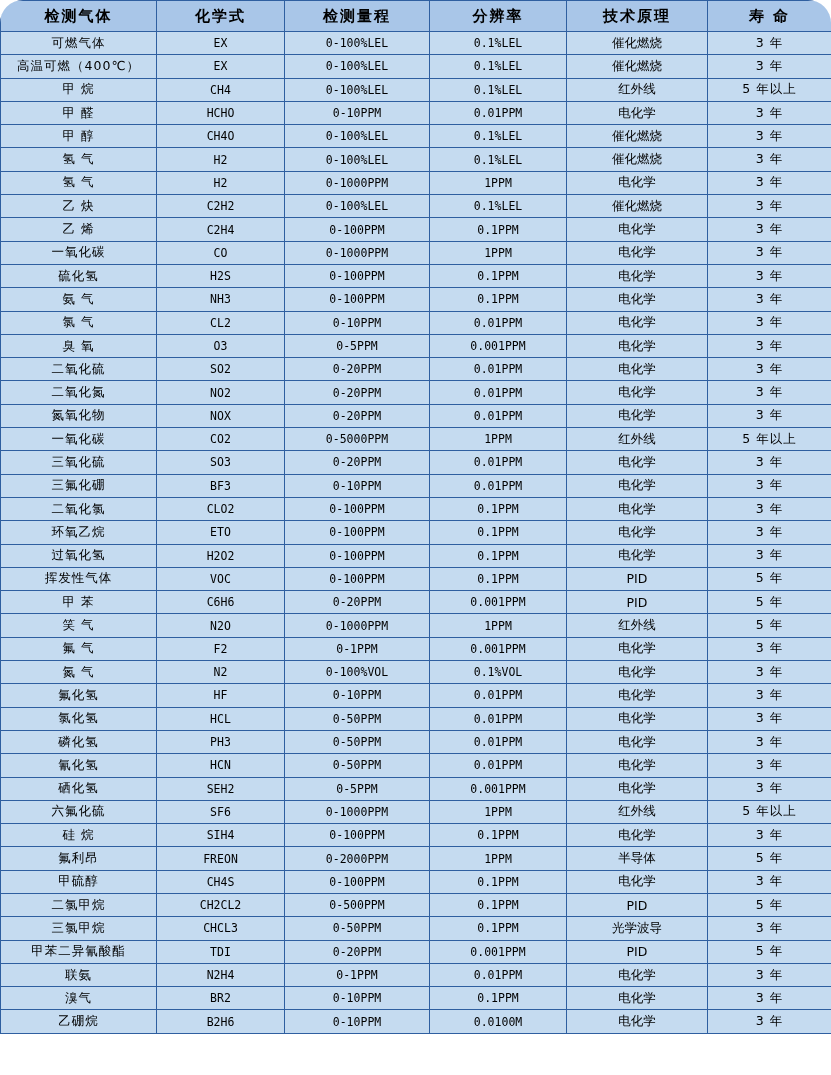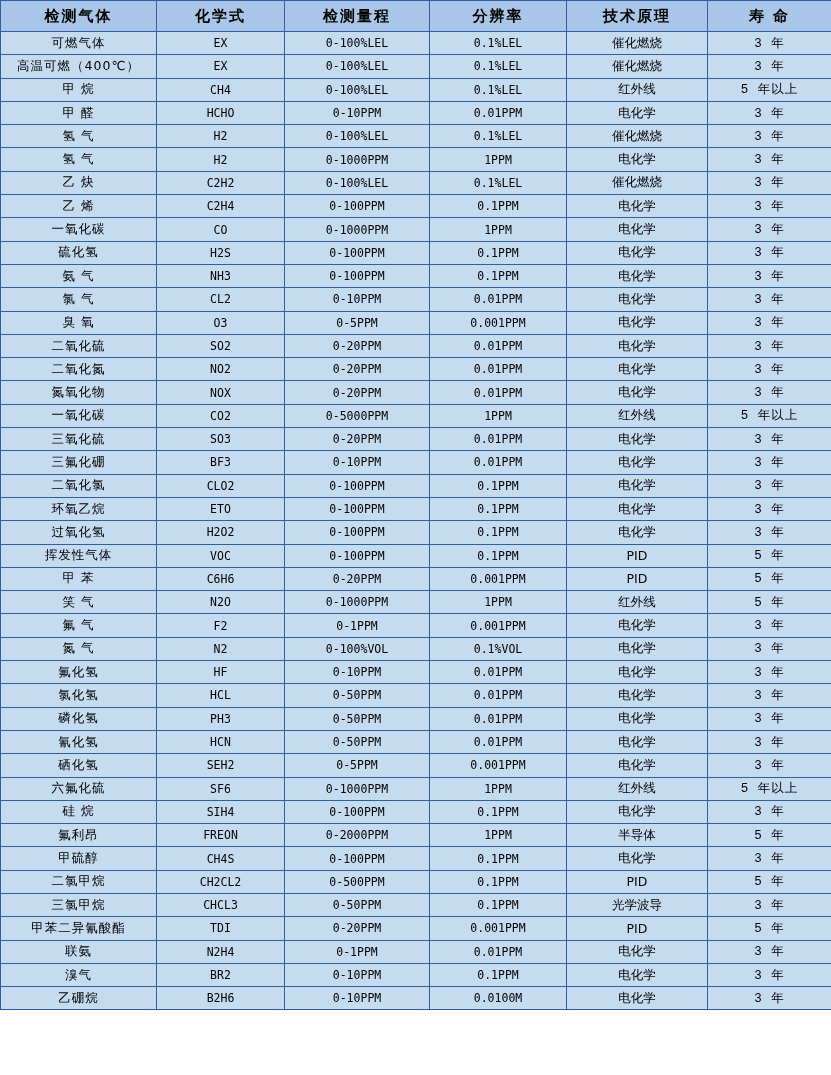--- a/index.html
+++ b/index.html
@@ -9,20 +9,21 @@
   }
   body {
     font-family: "Liberation Sans", "DejaVu Sans", sans-serif;
   }
   .sheet {
     width: 831px;
     height: 1075px;
     box-sizing: border-box;
     background: #ffffff;
     overflow: hidden;
+    border-radius: 23px;
   }
   table.gas-table {
     border-collapse: collapse;
     width: 831px;
     table-layout: fixed;
   }
   table.gas-table col.c0 { width: 156px; }
   table.gas-table col.c1 { width: 128px; }
   table.gas-table col.c2 { width: 145px; }
   table.gas-table col.c3 { width: 137px; }
@@ -58,21 +59,20 @@
   }
   table.gas-table tbody td.col-formula,
   table.gas-table tbody td.col-range,
   table.gas-table tbody td.col-res {
     font-family: "DejaVu Sans Mono", "Liberation Mono", monospace;
     font-size: 11.5px;
     letter-spacing: 0px;
   }
   table.gas-table tbody td.col-life {
     letter-spacing: 1px;
-    font-family: Liberation Mono, monospace;
   }
 </style>
 </head>
 <body>
 
 <div class="sheet">
   <table class="gas-table">
     <colgroup>
       <col class="c0">
         <col class="c1">
@@ -118,20 +118,28 @@
         </tr>
         <tr>
           <td class="col-name">甲 醛</td>
           <td class="col-formula">HCHO</td>
           <td class="col-range">0-10PPM</td>
           <td class="col-res">0.01PPM</td>
           <td class="col-tech">电化学</td>
           <td class="col-life">3 年</td>
         </tr>
         <tr>
+          <td class="col-name">甲 醇</td>
+          <td class="col-formula">CH4O</td>
+          <td class="col-range">0-100%LEL</td>
+          <td class="col-res">0.1%LEL</td>
+          <td class="col-tech">催化燃烧</td>
+          <td class="col-life">3 年</td>
+        </tr>
+        <tr>
           <td class="col-name">氢 气</td>
           <td class="col-formula">H2</td>
           <td class="col-range">0-100%LEL</td>
           <td class="col-res">0.1%LEL</td>
           <td class="col-tech">催化燃烧</td>
           <td class="col-life">3 年</td>
         </tr>
         <tr>
           <td class="col-name">氢 气</td>
           <td class="col-formula">H2</td>

